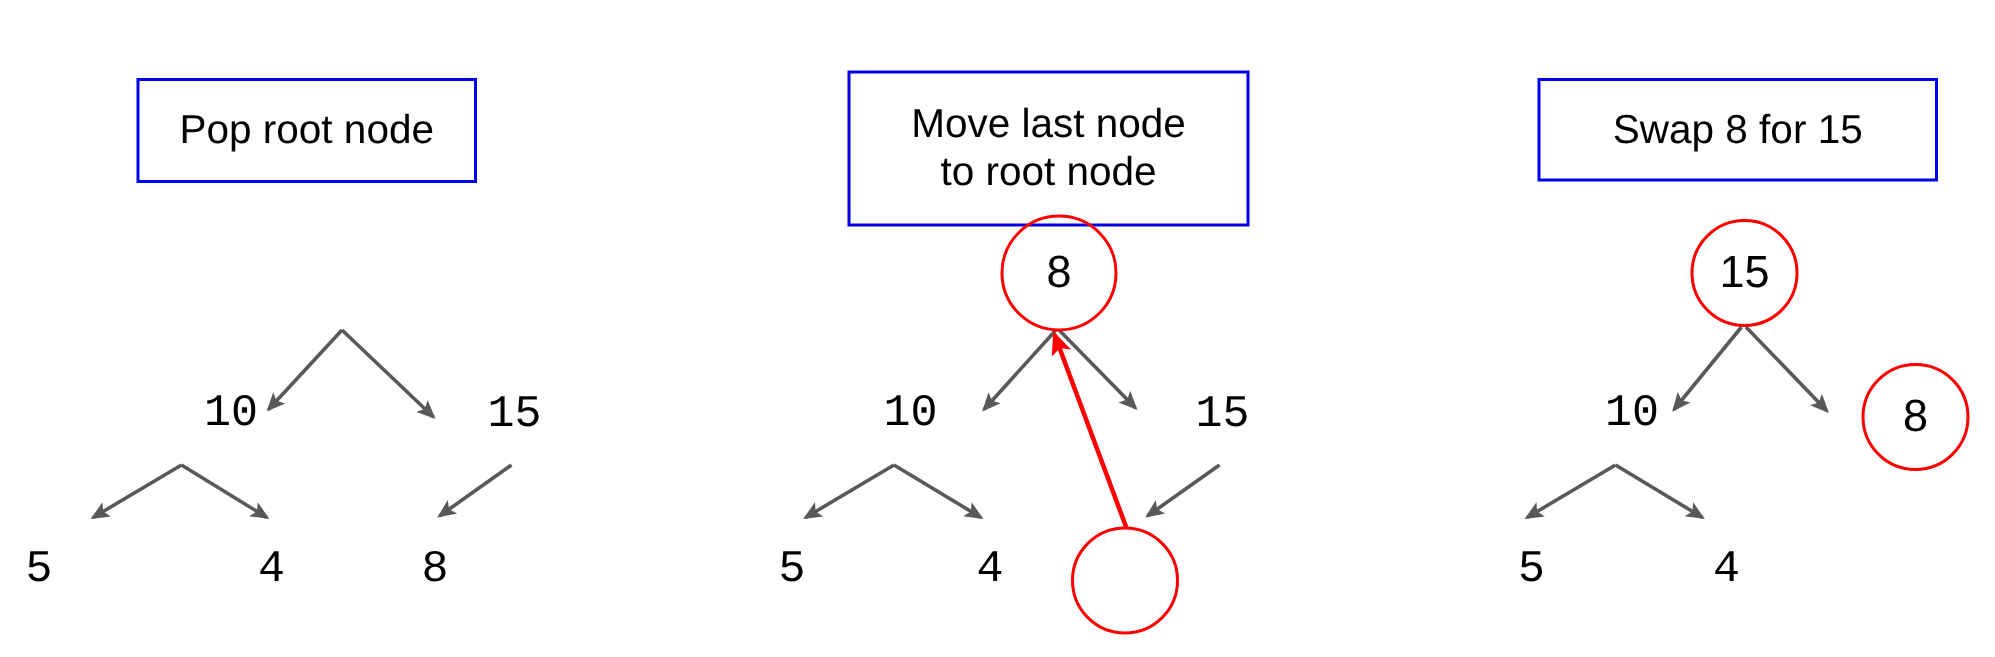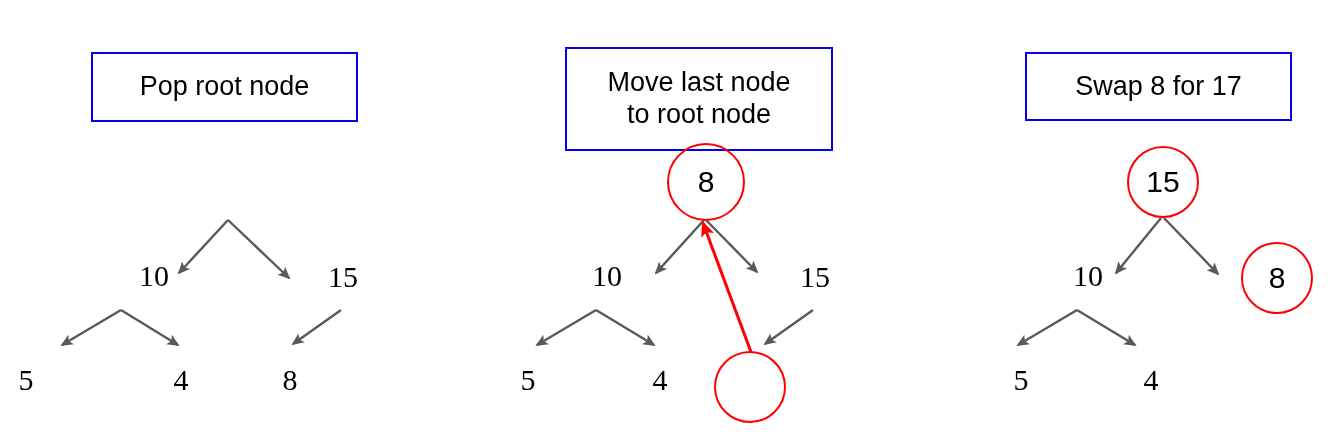--- a/index.html
+++ b/index.html
@@ -37,21 +37,21 @@
     left: 0;
     top: 0;
     width: 1330px;
     height: 438px;
     pointer-events: none;
   }
   .node-label {
     position: absolute;
     color: #000000;
     font-size: 30px;
-    font-family: Liberation Serif, serif;
+    font-family: Liberation Mono, monospace;
     white-space: nowrap;
     transform: translate(-50%, -50%);
     text-align: center;
   }
   .node-circle {
     position: absolute;
     box-sizing: border-box;
     border: 2px solid #ff0000;
     border-radius: 50%;
     background: transparent;
@@ -88,34 +88,34 @@
       <line x1="596" y1="310" x2="537" y2="345" stroke="#595959" stroke-width="2.4" marker-end="url(#ah-595959)"></line>
       <line x1="596" y1="310" x2="654" y2="345" stroke="#595959" stroke-width="2.4" marker-end="url(#ah-595959)"></line>
       <line x1="813" y1="310" x2="765" y2="344" stroke="#595959" stroke-width="2.4" marker-end="url(#ah-595959)"></line>
       <line x1="751" y1="352" x2="703" y2="223" stroke="#ff0000" stroke-width="3" marker-end="url(#ah-ff0000)"></line>
       <line x1="1161" y1="218" x2="1116" y2="273" stroke="#595959" stroke-width="2.4" marker-end="url(#ah-595959)"></line>
       <line x1="1164" y1="218" x2="1218" y2="274" stroke="#595959" stroke-width="2.4" marker-end="url(#ah-595959)"></line>
       <line x1="1077" y1="310" x2="1018" y2="345" stroke="#595959" stroke-width="2.4" marker-end="url(#ah-595959)"></line>
       <line x1="1077" y1="310" x2="1135" y2="345" stroke="#595959" stroke-width="2.4" marker-end="url(#ah-595959)"></line>
     </svg>
   <div id="overlay">
-      <div class="title-box" style="left: 91px; top: 52px; width: 267px; height: 70px; border-color: rgb(0, 0, 238);">Pop root node</div>
+      <div class="title-box" style="left: 91px; top: 52px; width: 227px; height: 70px; border-color: rgb(0, 0, 238);">Pop root node</div>
       <div class="node-label" style="left: 154px; top: 276px;">10</div>
       <div class="node-label" style="left: 343px; top: 277px;">15</div>
       <div class="node-label" style="left: 26px; top: 380px;">5</div>
       <div class="node-label" style="left: 181px; top: 380px;">4</div>
       <div class="node-label" style="left: 290px; top: 380px;">8</div>
       <div class="title-box" style="left: 565px; top: 27px; width: 268px; height: 104px; border-color: rgb(0, 0, 238); margin-top: 20px;">Move last node
 to root node</div>
       <div class="node-circle" style="left: 706px; top: 182px; width: 78px; height: 78px; border-color: rgb(255, 0, 0);">8</div>
       <div class="node-label" style="left: 607px; top: 276px;">10</div>
       <div class="node-label" style="left: 815px; top: 277px;">15</div>
       <div class="node-label" style="left: 528px; top: 380px;">5</div>
       <div class="node-label" style="left: 660px; top: 380px;">4</div>
       <div class="node-circle empty" style="left: 750px; top: 387px; width: 72px; height: 72px; border-color: rgb(255, 0, 0);"></div>
-      <div class="title-box" style="left: 1025px; top: 52px; width: 267px; height: 69px; border-color: rgb(0, 0, 238);">Swap 8 for 17</div>
+      <div class="title-box" style="left: 1025px; top: 52px; width: 267px; height: 69px; border-color: rgb(0, 0, 238);">Swap 8 for 15</div>
       <div class="node-circle" style="left: 1163px; top: 182px; width: 72px; height: 72px; border-color: rgb(255, 0, 0);">15</div>
       <div class="node-label" style="left: 1088px; top: 276px;">10</div>
       <div class="node-circle" style="left: 1277px; top: 278px; width: 72px; height: 72px; border-color: rgb(255, 0, 0);">8</div>
       <div class="node-label" style="left: 1021px; top: 380px;">5</div>
       <div class="node-label" style="left: 1151px; top: 380px;">4</div>
     </div>
 </div>
 
 </body></html>

